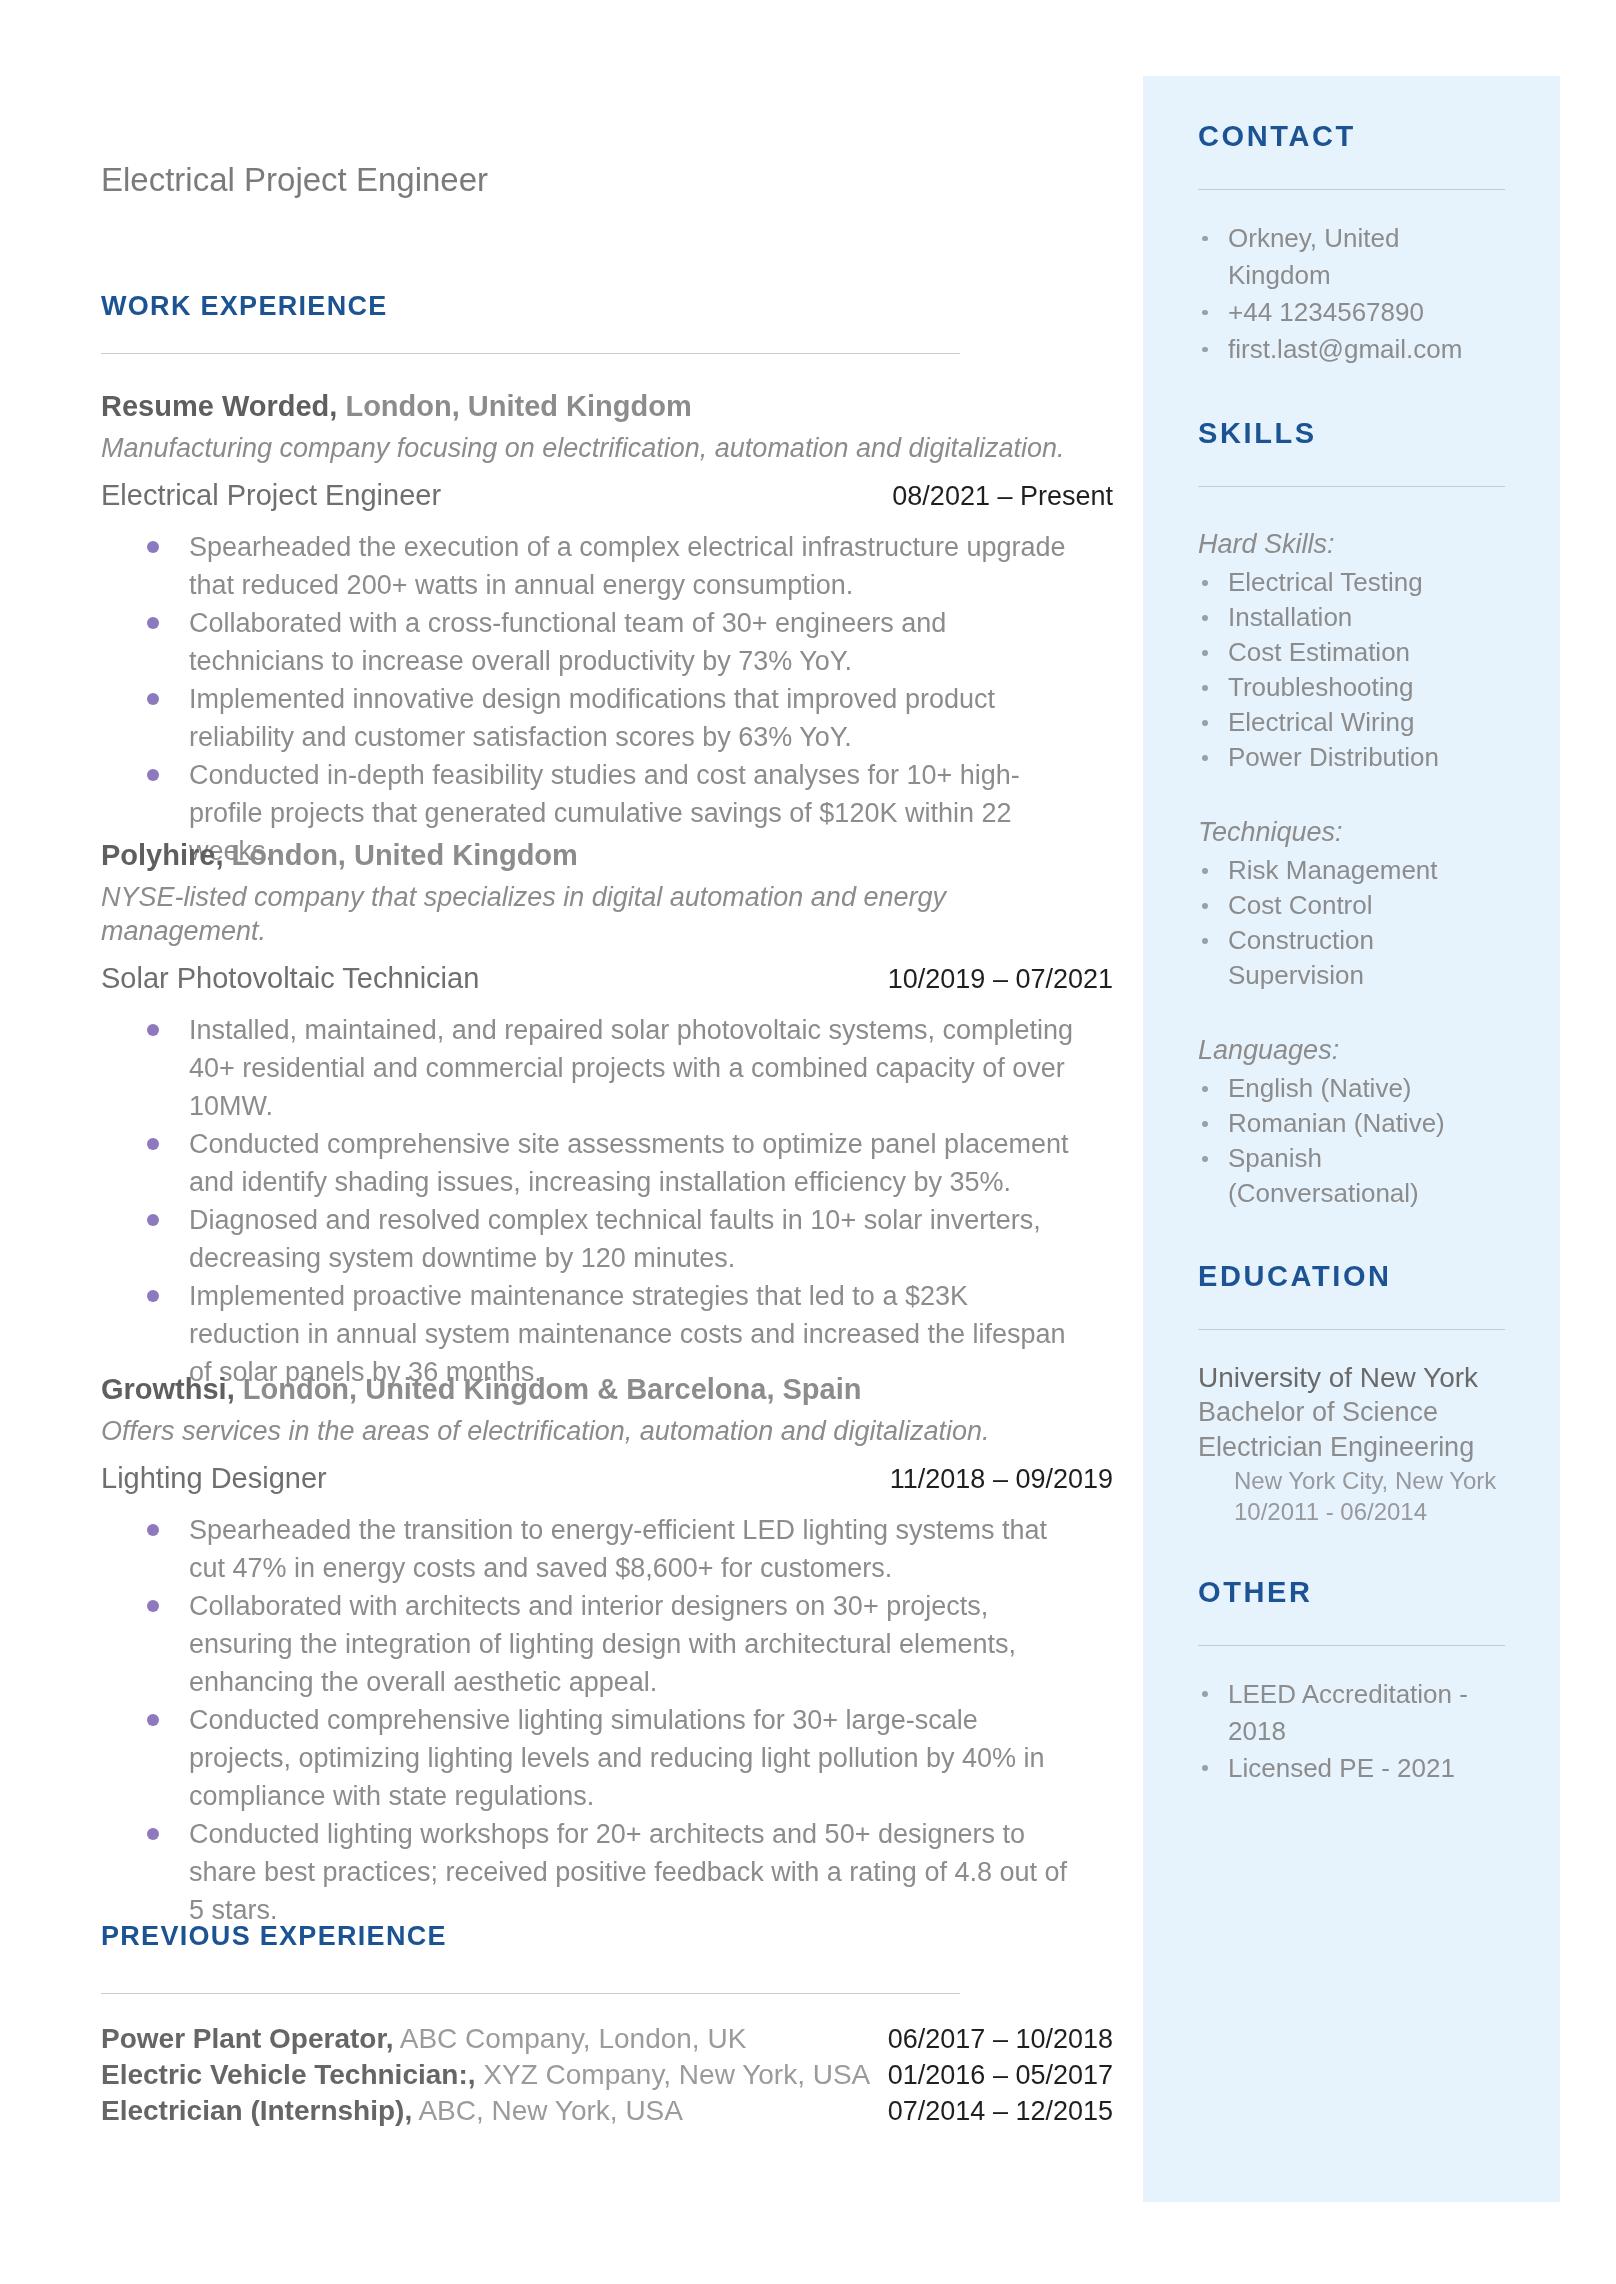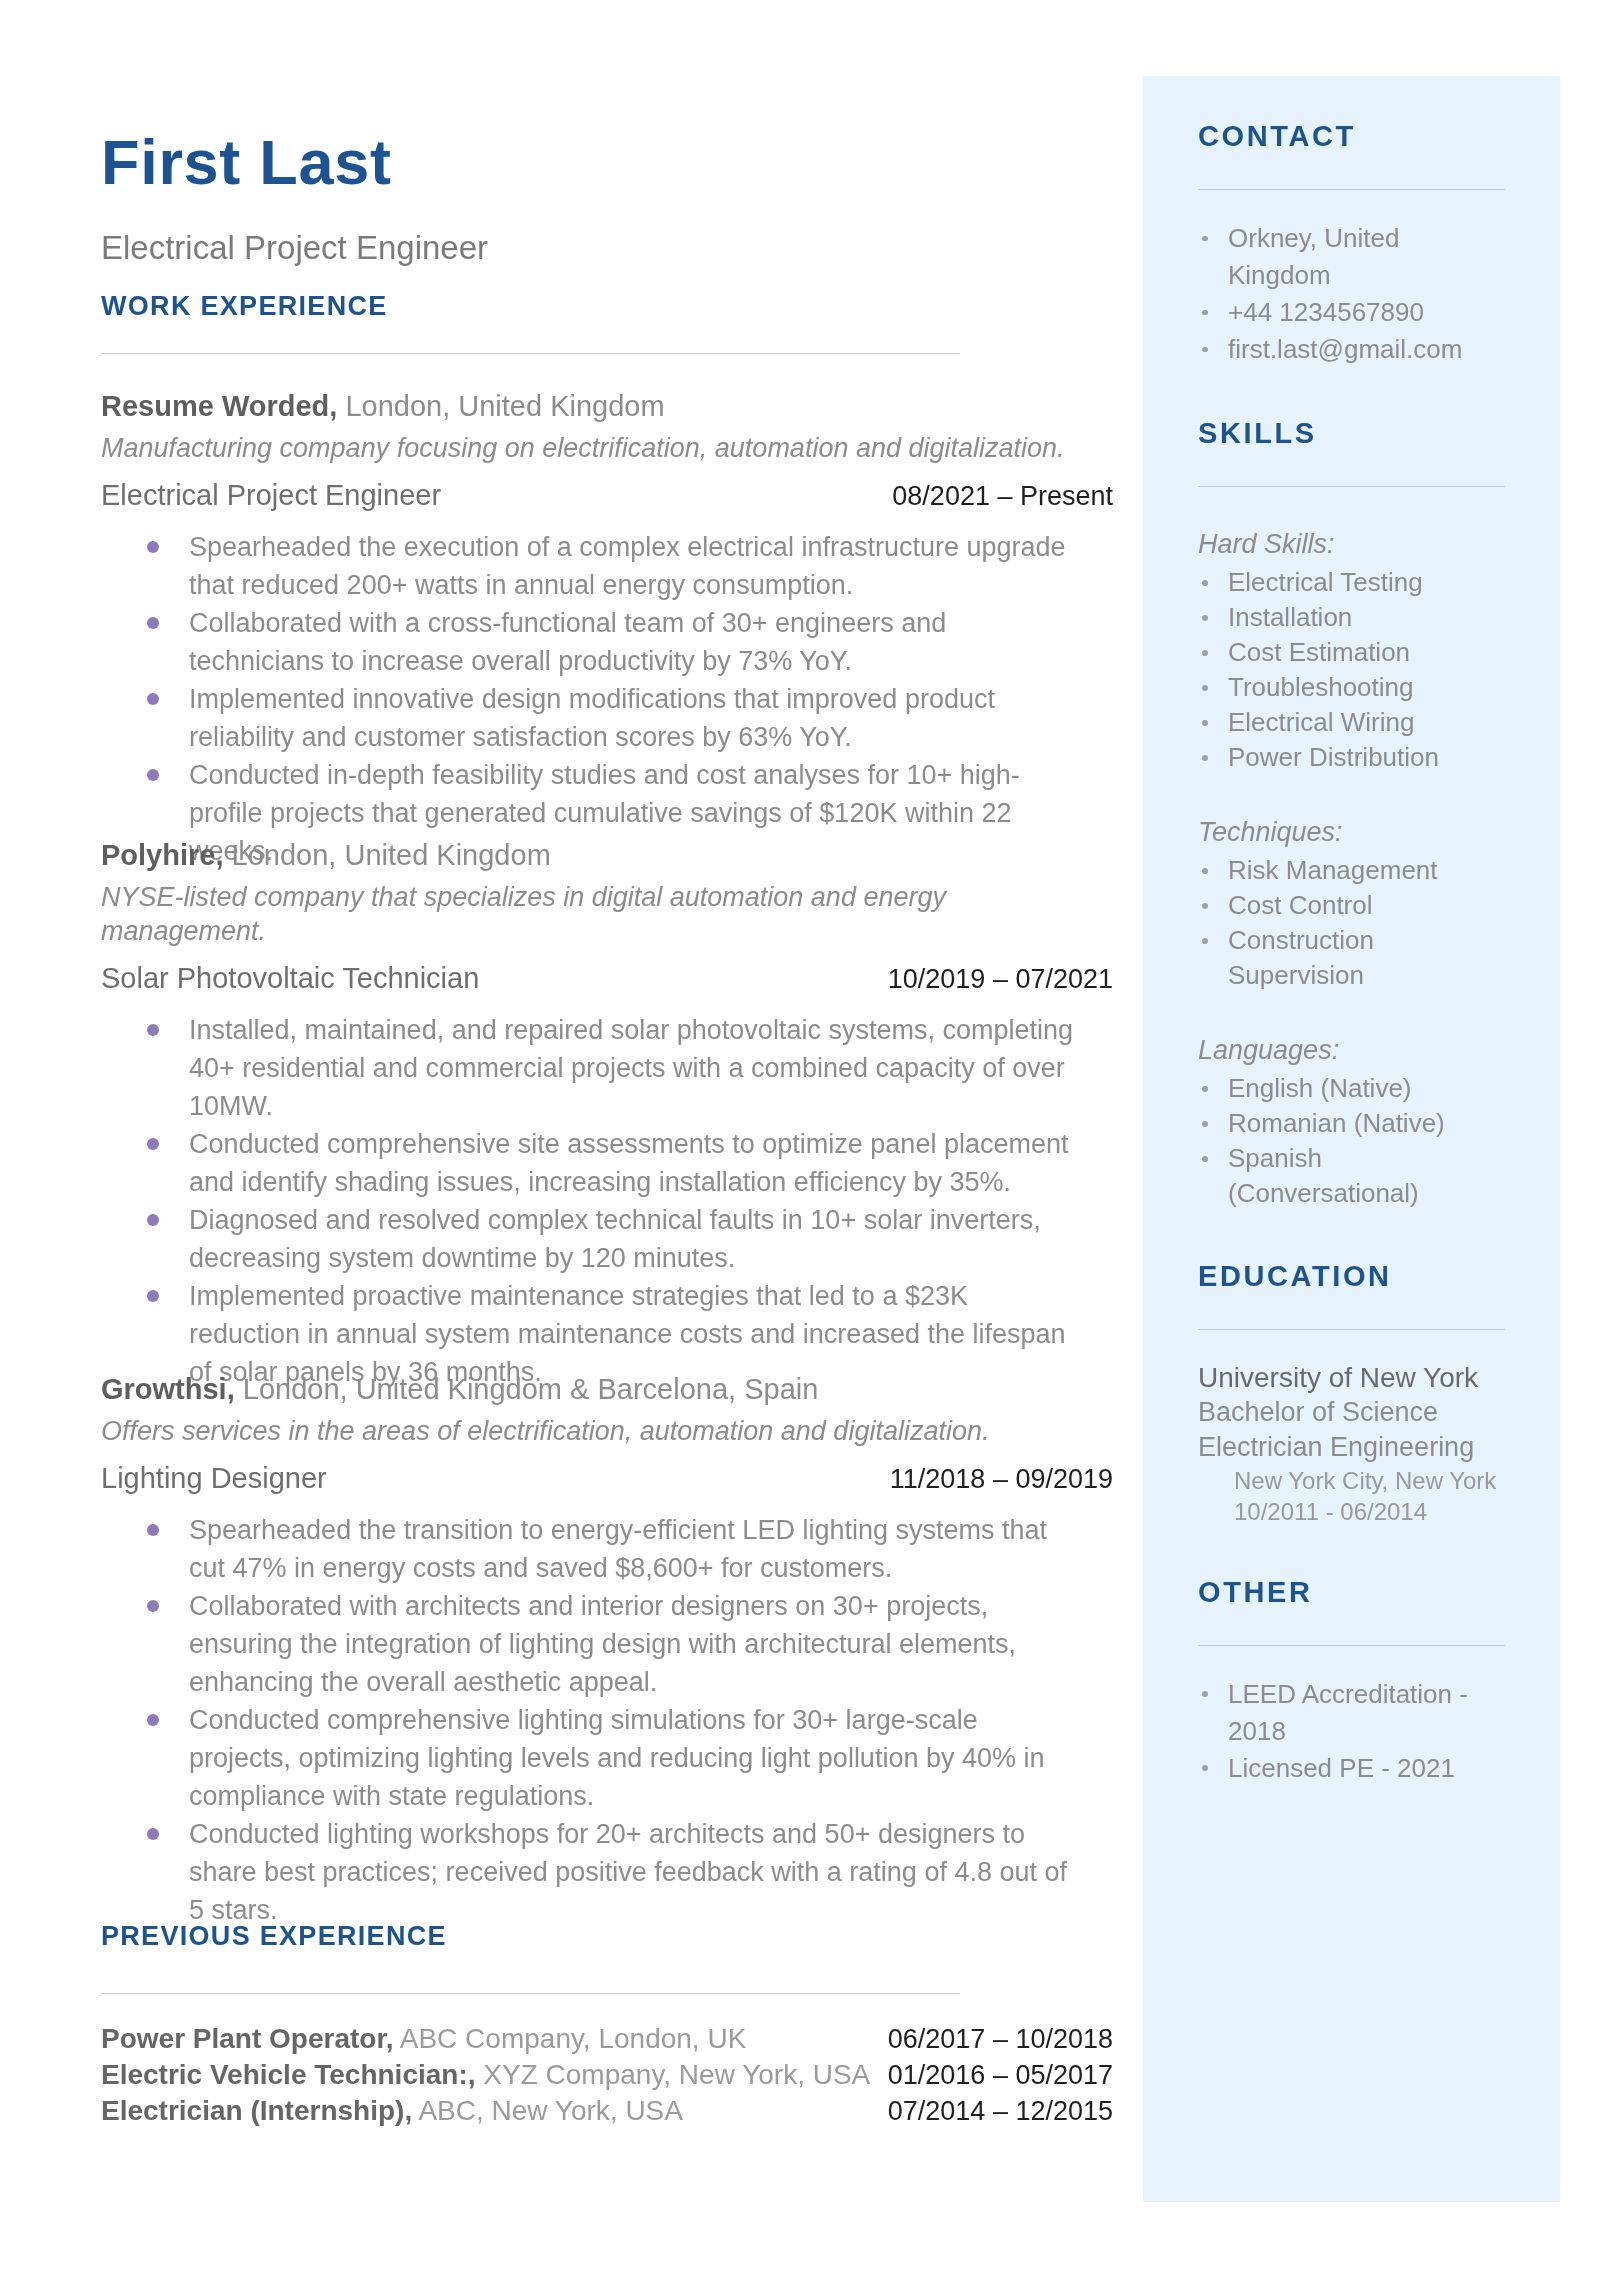--- a/index.html
+++ b/index.html
@@ -39,21 +39,21 @@
   .main-divider{
     position:absolute;left:101px;top:353px;width:859px;height:0;
     border-top:1.3px solid var(--divider,#c9ced3);
   }
   .job{position:absolute;left:101px;width:1012px;}
   .job-1{top:389px;}
   .job-2{top:838px;}
   .job-3{top:1372px;}
   .company-row{font-size:29px;line-height:35px;}
   .company-name{font-weight:700;color:var(--dark-gray,#5f5f5f);}
-  .company-loc{font-weight:400;color:var(--body-gray,#8c8c8c);}
+  .company-loc{font-weight:700;color:var(--body-gray,#8c8c8c);}
   .company-desc{
     margin-top:6.5px;font-size:27px;line-height:34px;
     font-style:italic;color:var(--body-gray,#8c8c8c);
   }
   .title-row{
     margin-top:13px;display:flex;justify-content:space-between;
     align-items:baseline;width:1012px;
   }
   .job-title{font-size:29px;line-height:35px;color:var(--title-gray,#6f6f6f);}
   .job-dates{font-size:27px;line-height:35px;color:var(--date-dark,#1f1f1f);}
@@ -120,21 +120,20 @@
   .edu-school{font-size:28px;line-height:35px;color:#6a6a6a;font-weight:400;}
   .edu-line{font-size:27px;line-height:35px;color:var(--body-gray,#8c8c8c);}
   .edu-small{font-size:24px;line-height:31px;color:#97999c;margin-left:36px;}
 </style>
 </head>
 <body>
 
 <div class="page">
 
   <div class="main-header">
-    <div class="candidate-name">First Last</div>
     <div class="candidate-title">Electrical Project Engineer</div>
   </div>
 
   <div class="work-heading">WORK EXPERIENCE</div>
   <div class="main-divider"></div>
 
   <div class="job job-1">
     <div class="company-row">
       <span class="company-name">Resume Worded,</span><span class="company-loc"> London, United Kingdom</span>
     </div>

